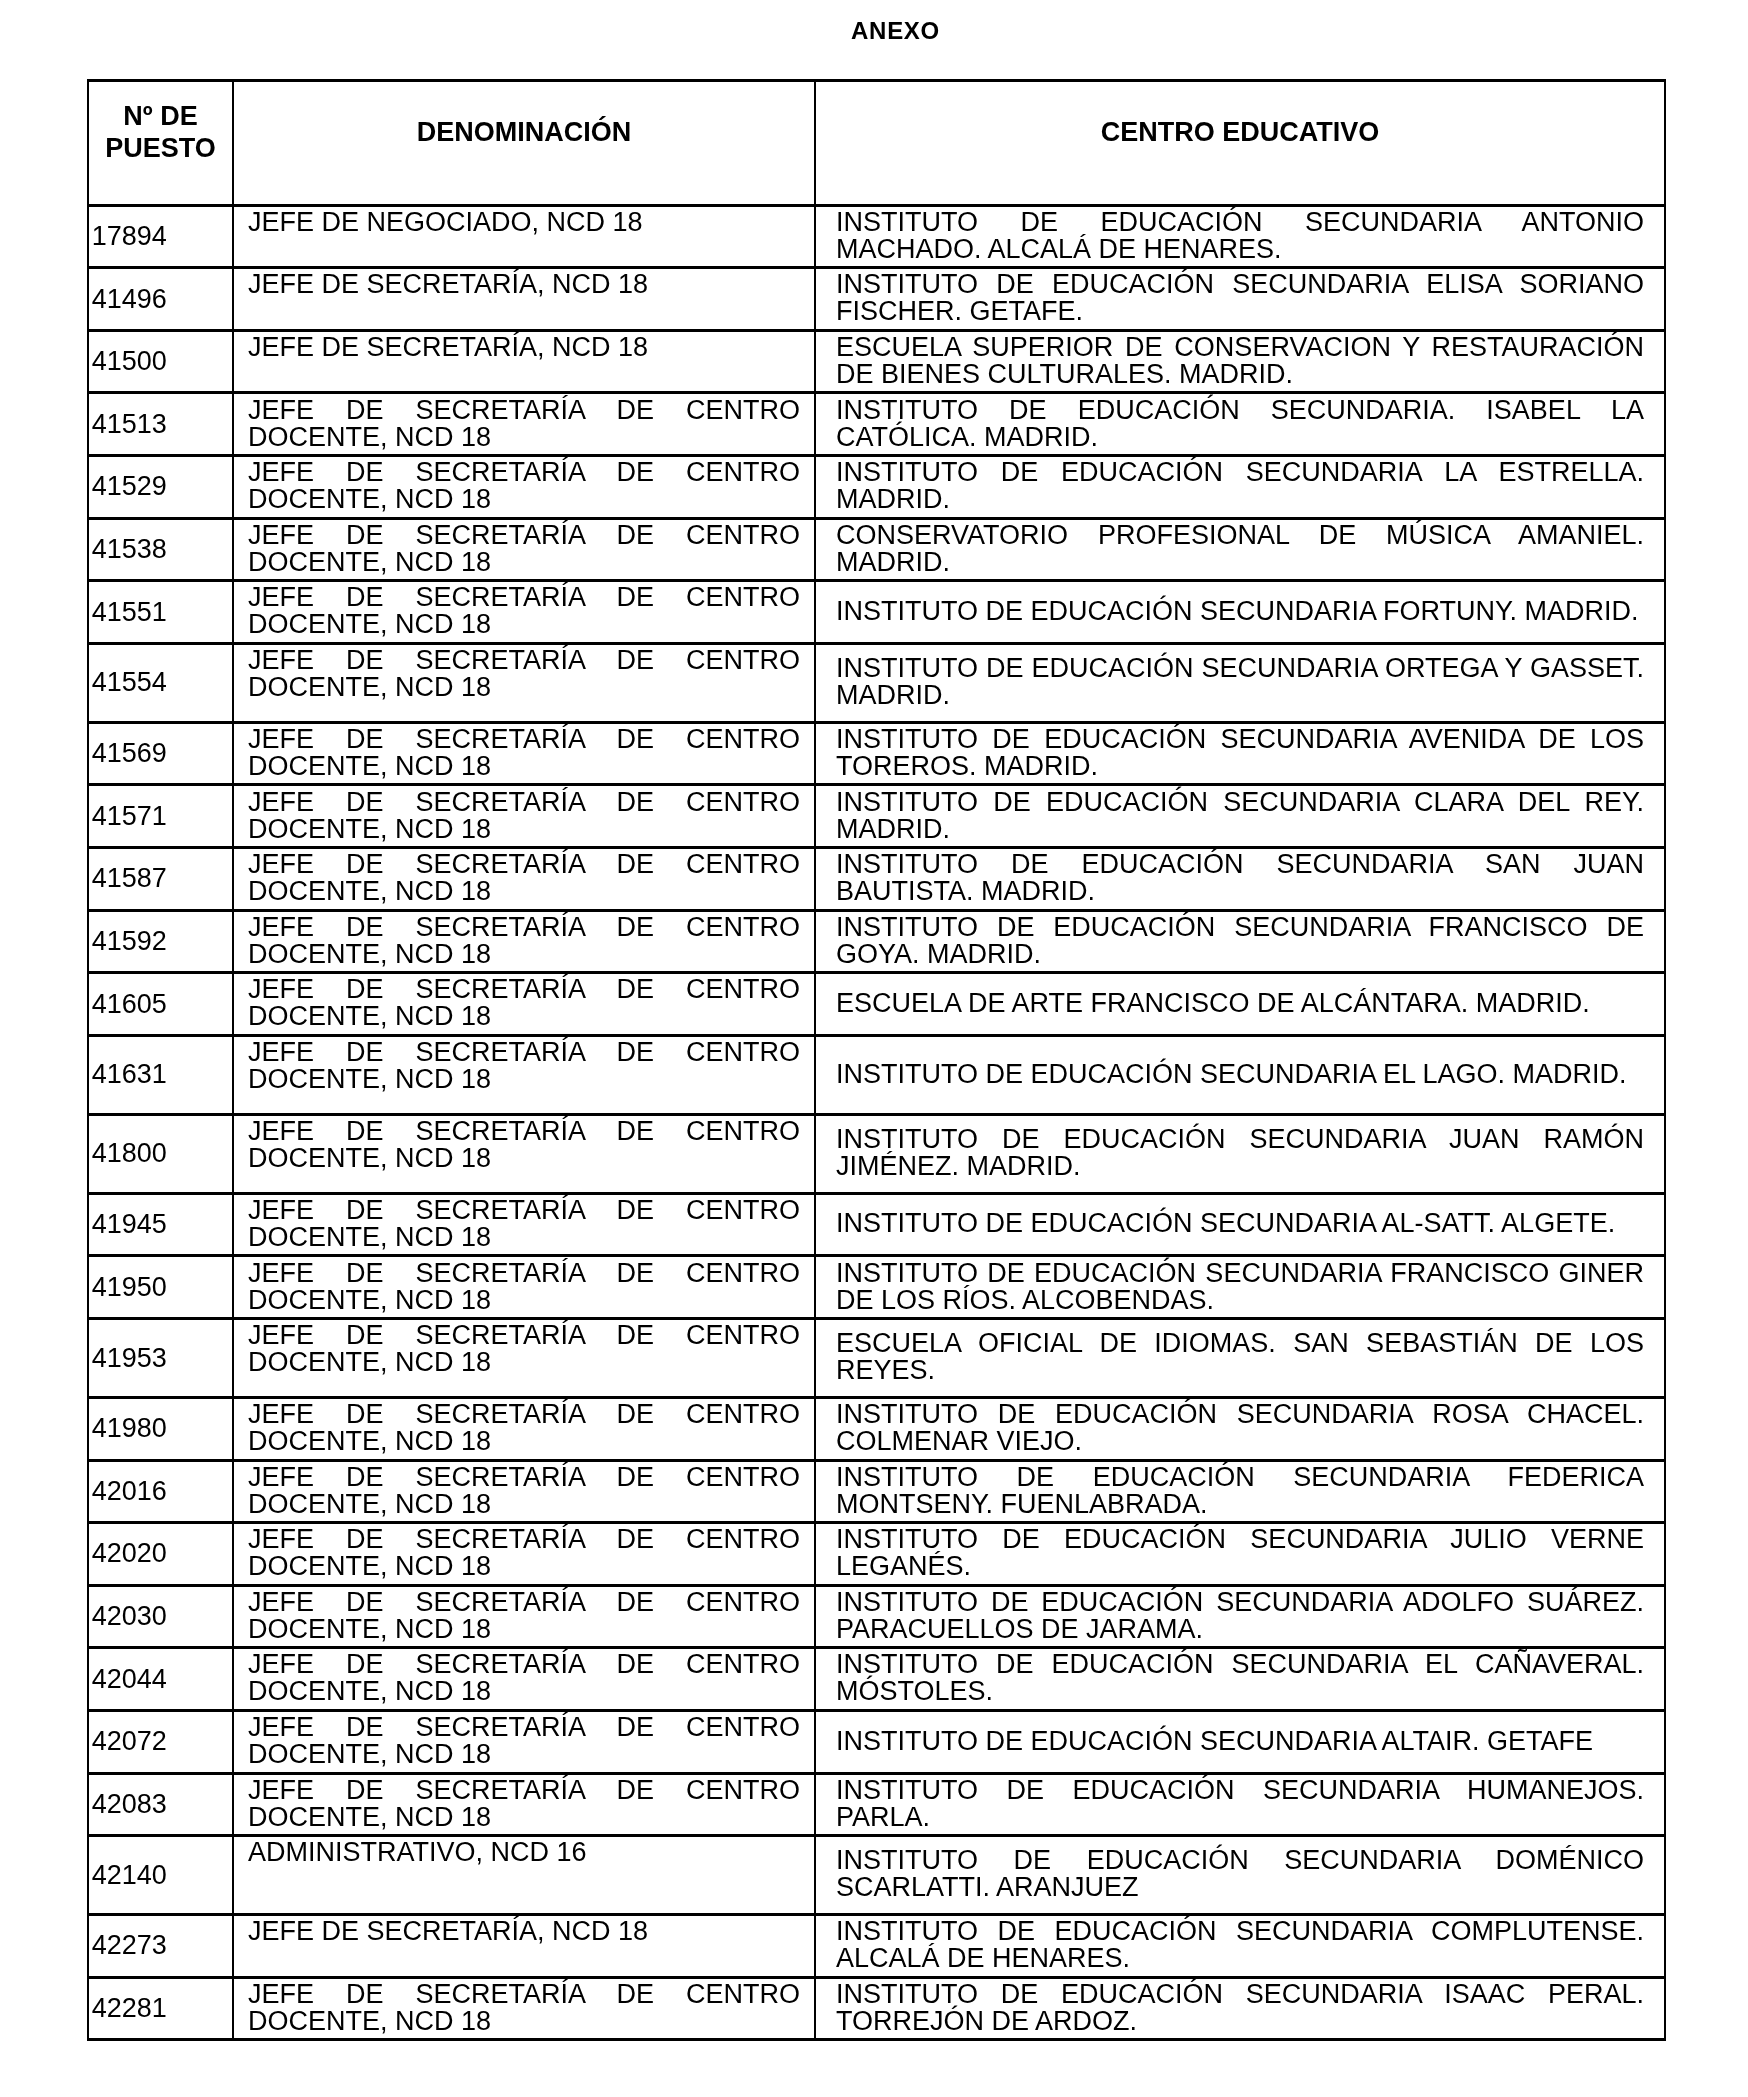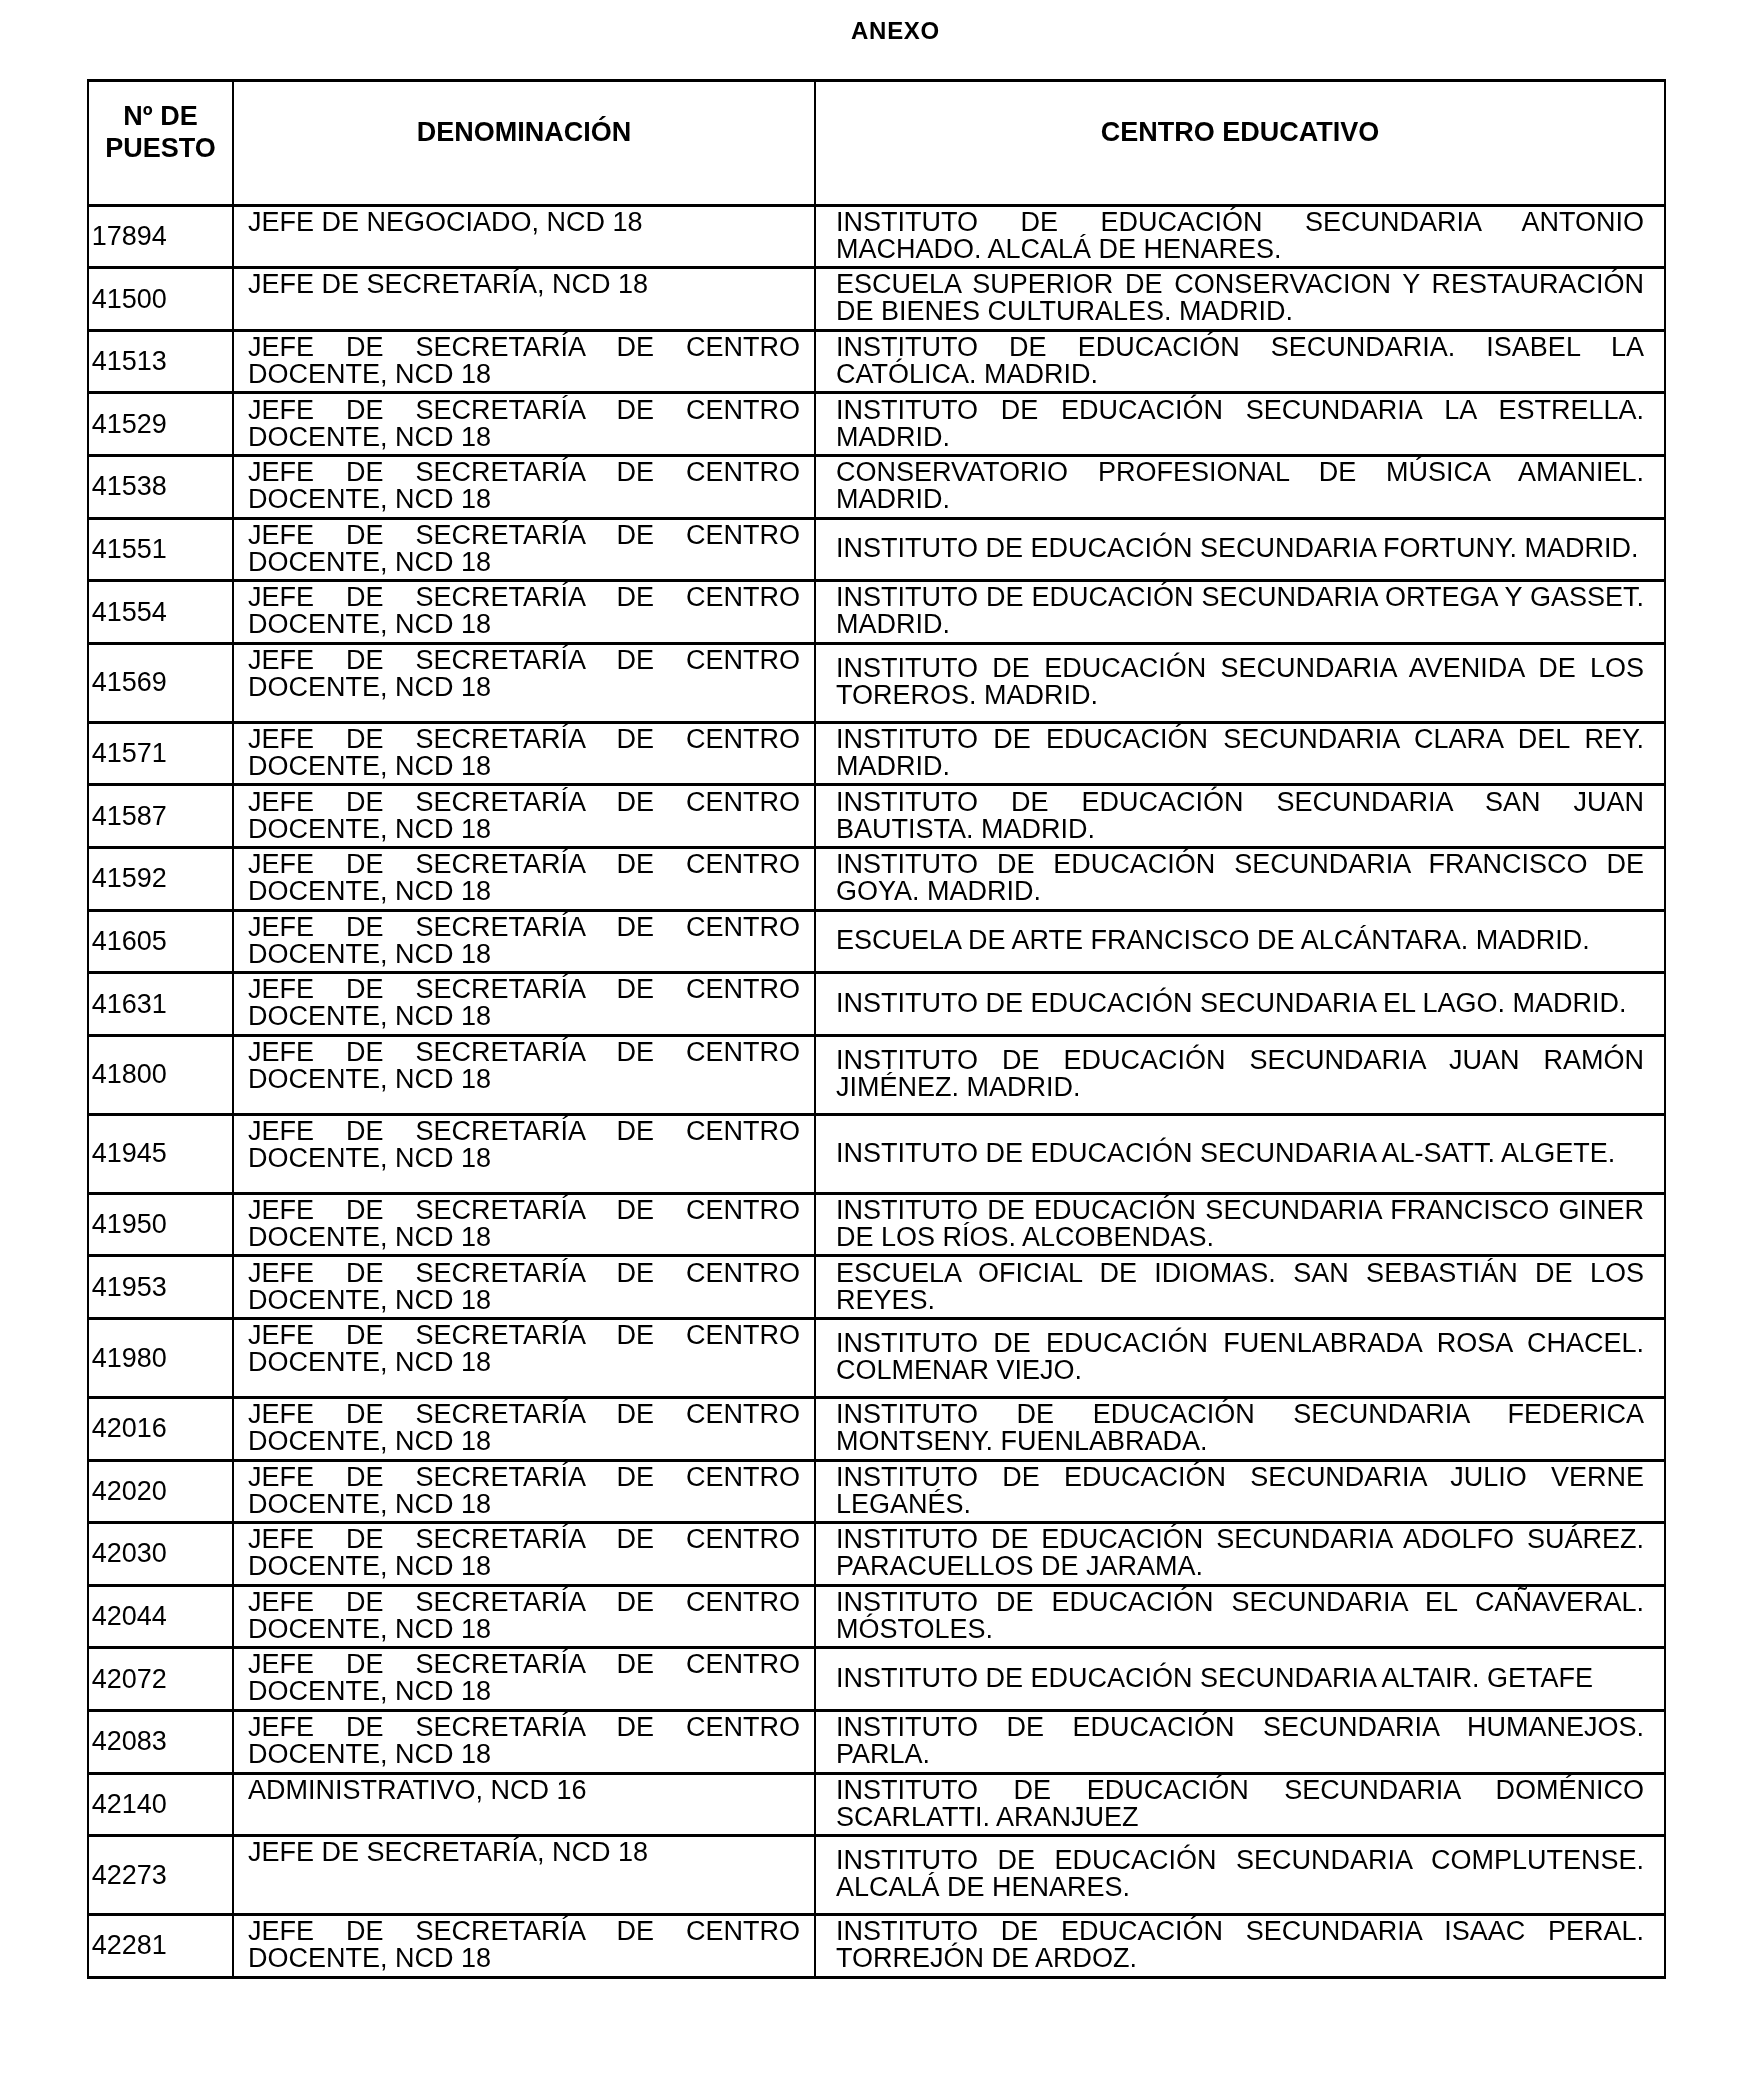--- a/index.html
+++ b/index.html
@@ -98,20 +98,25 @@
         <th>CENTRO EDUCATIVO</th>
       </tr>
     </thead>
     <tbody id="table-body">
   <tr>
     <td class="puesto">17894</td>
     <td class="denom">JEFE DE NEGOCIADO, NCD 18</td>
     <td class="centro">INSTITUTO DE EDUCACIÓN SECUNDARIA ANTONIO MACHADO. ALCALÁ DE HENARES.</td>
   </tr>
 
+  <tr>
+    <td class="puesto">41496</td>
+    <td class="denom">JEFE DE SECRETARÍA, NCD 18</td>
+    <td class="centro">INSTITUTO DE EDUCACIÓN SECUNDARIA ELISA SORIANO FISCHER. GETAFE.</td>
+  </tr>
 
   <tr>
     <td class="puesto">41500</td>
     <td class="denom">JEFE DE SECRETARÍA, NCD 18</td>
     <td class="centro">ESCUELA SUPERIOR DE CONSERVACION Y RESTAURACIÓN DE BIENES CULTURALES. MADRID.</td>
   </tr>
 
   <tr>
     <td class="puesto">41513</td>
     <td class="denom">JEFE DE SECRETARÍA DE CENTRO DOCENTE, NCD 18</td>
@@ -200,21 +205,21 @@
 
   <tr>
     <td class="puesto">41953</td>
     <td class="denom">JEFE DE SECRETARÍA DE CENTRO DOCENTE, NCD 18</td>
     <td class="centro">ESCUELA OFICIAL DE IDIOMAS. SAN SEBASTIÁN DE LOS REYES.</td>
   </tr>
 
   <tr>
     <td class="puesto">41980</td>
     <td class="denom">JEFE DE SECRETARÍA DE CENTRO DOCENTE, NCD 18</td>
-    <td class="centro">INSTITUTO DE EDUCACIÓN FUENLABRADA ROSA CHACEL. COLMENAR VIEJO.</td>
+    <td class="centro">INSTITUTO DE EDUCACIÓN SECUNDARIA ROSA CHACEL. COLMENAR VIEJO.</td>
   </tr>
 
   <tr>
     <td class="puesto">42016</td>
     <td class="denom">JEFE DE SECRETARÍA DE CENTRO DOCENTE, NCD 18</td>
     <td class="centro">INSTITUTO DE EDUCACIÓN SECUNDARIA FEDERICA MONTSENY. FUENLABRADA.</td>
   </tr>
 
   <tr>
     <td class="puesto">42020</td>

